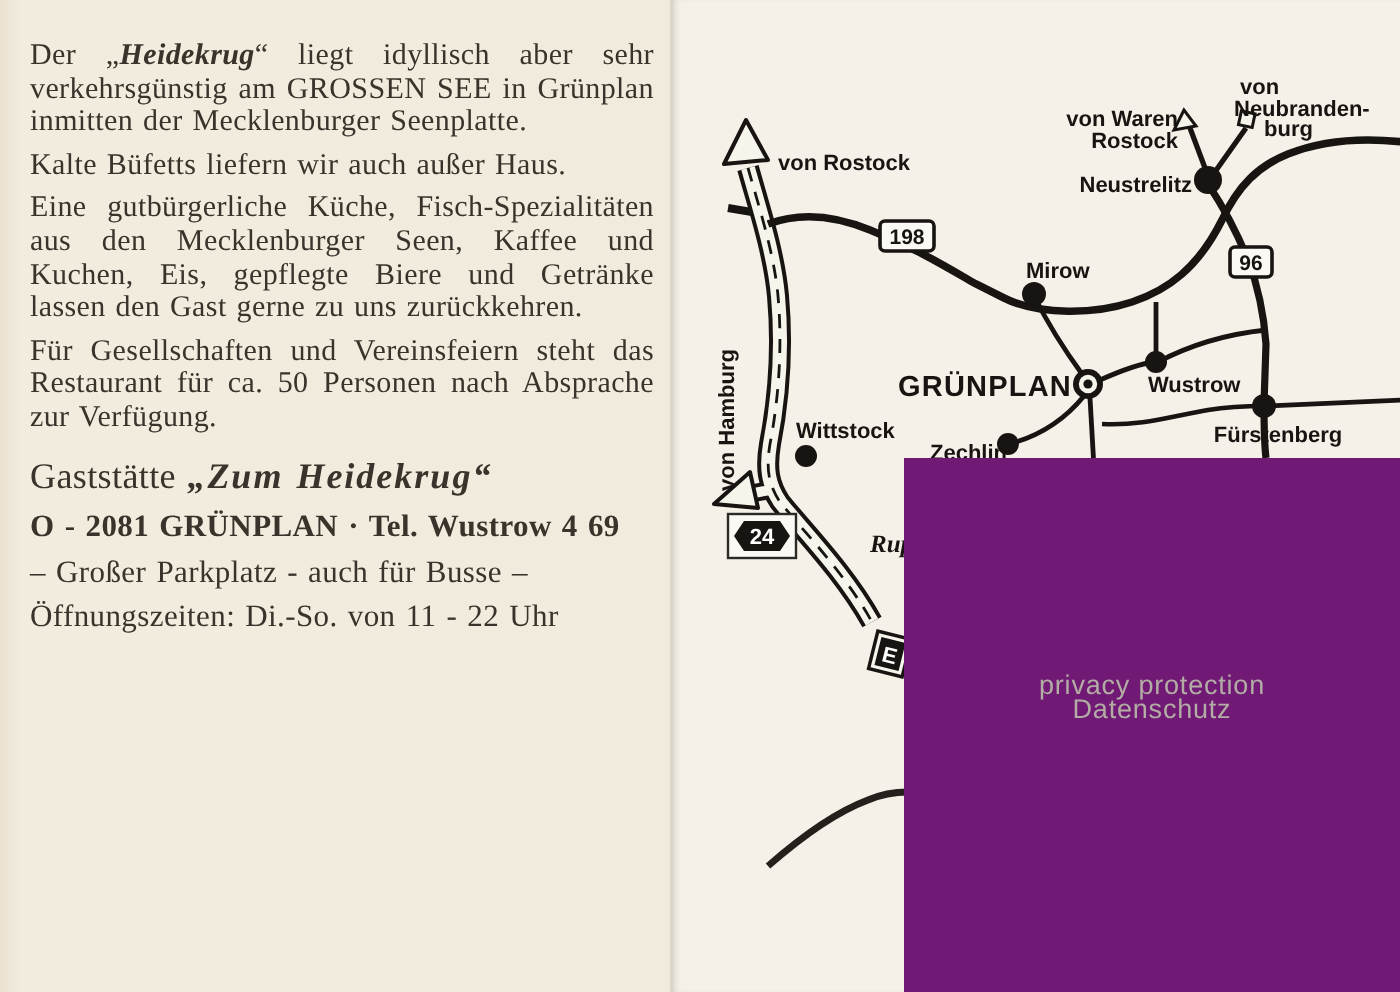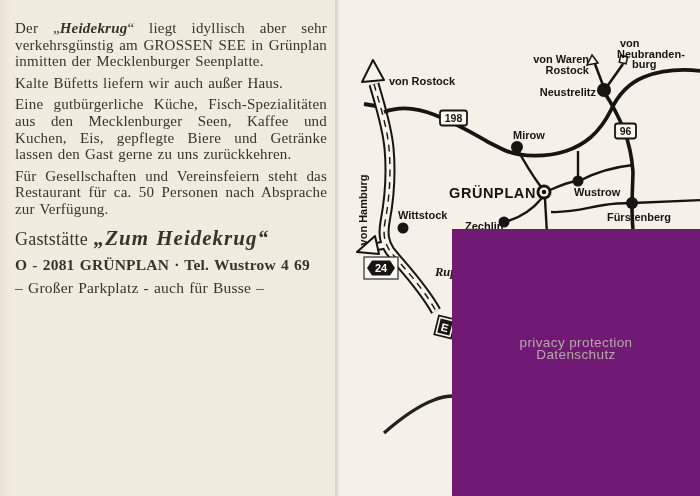--- a/index.html
+++ b/index.html
@@ -17,21 +17,21 @@
     padding:20px 8px 0 15px;box-sizing:border-box;
   }
   .panel-left p{
     margin:0 0 5px 0;font-size:15px;line-height:16.6px;
     text-align:justify;letter-spacing:.2px;word-spacing:1px;
     font-weight:500;
   }
   .hk-name{font-style:italic;font-weight:bold;}
   .footer{margin-top:9px;}
   .f1{font-size:18px !important;line-height:23px !important;text-align:left !important;white-space:nowrap;}
-  .f1 .fname{font-style:italic;font-weight:bold;font-size:21px;letter-spacing:1px;}
+  .f1 .fname{font-style:italic;font-weight:bold;font-size:18px;letter-spacing:1px;}
   .f2{font-weight:bold !important;font-size:15.5px !important;line-height:17px !important;text-align:right;white-space:nowrap;letter-spacing:.2px;}
   .f3,.f4{font-size:15.5px !important;line-height:17.5px !important;text-align:left;white-space:nowrap;}
   .f3{margin-top:6px !important;}
   
   .panel-map{
     position:absolute;left:335px;top:0;width:365px;height:496px;
     background:#f5f1e8;
     border-left:1px solid #ddd6c7;
     box-shadow:inset 3px 0 4px -3px rgba(80,70,55,.35);
   }
@@ -60,20 +60,21 @@
 
   <div class="panel-left">
     <p><span>Der „</span><span class="hk-name">Heidekrug</span><span>“ liegt idyllisch aber sehr verkehrsgünstig am GROSSEN SEE in Grünplan inmitten der Mecklenburger Seenplatte.</span></p>
     <p>Kalte Büfetts liefern wir auch außer Haus.</p>
     <p>Eine gutbürgerliche Küche, Fisch-Spezialitäten aus den Mecklenburger Seen, Kaffee und Kuchen, Eis, gepflegte Biere und Getränke lassen den Gast gerne zu uns zurückkehren.</p>
     <p>Für Gesellschaften und Vereinsfeiern steht das Restaurant für ca. 50 Personen nach Absprache zur Verfügung.</p>
     <div class="footer">
       <p class="f1"><span>Gaststätte </span><span class="fname">„Zum Heidekrug“</span></p>
       <p class="f2">O - 2081 GRÜNPLAN · Tel. Wustrow 4 69</p>
       <p class="f3">– Großer Parkplatz - auch für Busse –</p>
+      <p class="f4">Öffnungszeiten: Di.-So. von 11 - 22 Uhr</p>
     </div>
   </div>
 
   <div class="panel-map">
     <svg width="365" height="496" viewBox="0 0 365 496" xmlns="http://www.w3.org/2000/svg">
 
       <path d="M38,84 C43,102 51,126 53,148 C55,170 54,196 49,222 C47,234 48,242 54,251 C66,266 86,286 100,311" fill="none" stroke="#171412" stroke-width="11"></path>
 
       <path d="M49,245 L33,248" fill="none" stroke="#171412" stroke-width="9"></path>
 

